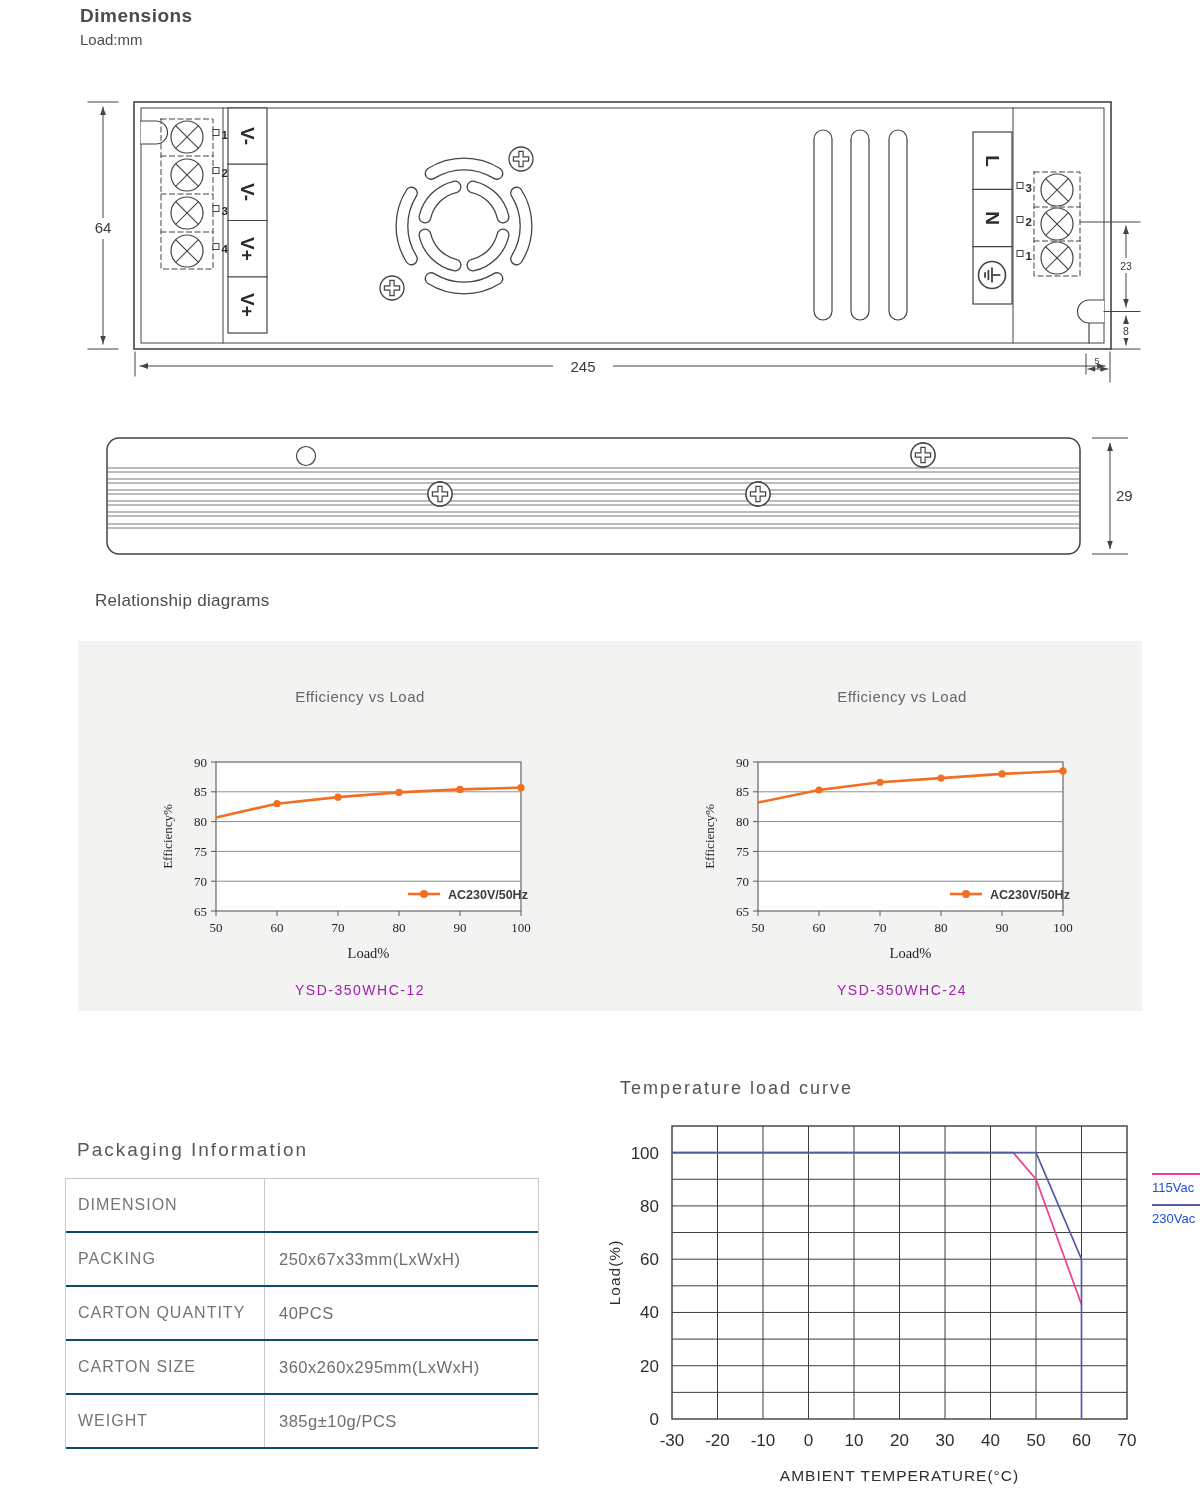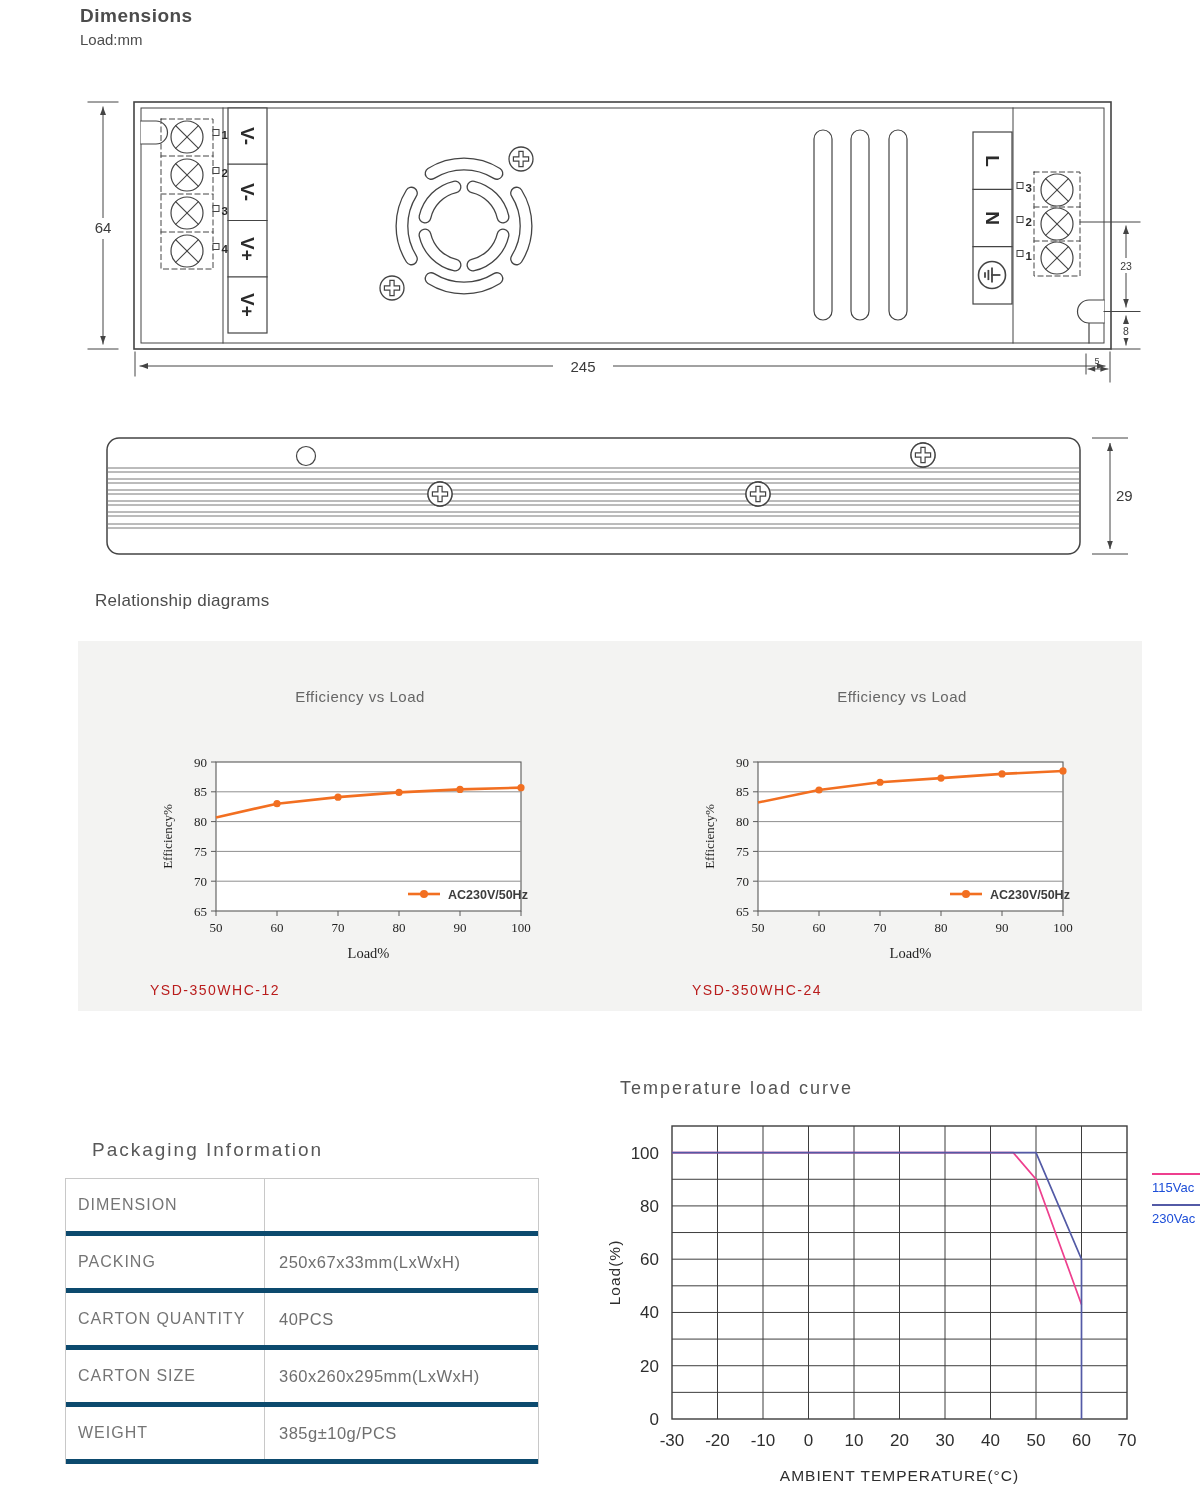--- a/index.html
+++ b/index.html
@@ -5,24 +5,24 @@
   html,body{margin:0;padding:0;background:#fff;}
   body{width:1200px;height:1510px;position:relative;overflow:hidden;
        font-family:"Liberation Sans",sans-serif;}
   .abs{position:absolute;}
   .h-main{font-size:19px;font-weight:bold;color:#4c4c4c;letter-spacing:.5px;}
   .h-sub{font-size:15px;color:#4c4c4c;}
   .h-sec{font-size:17px;font-weight:normal;color:#4c4c4c;letter-spacing:.3px;}
   .h-pack{font-size:19px;color:#585858;letter-spacing:2px;}
   .panel{background:#f3f3f2;}
   .chart-title{width:420px;text-align:center;font-size:15px;color:#666;letter-spacing:.5px;}
-  .chart-caption{width:420px;font-size:14px;color:#b91c1c;letter-spacing:1.5px;}
+  .chart-caption{width:420px;text-align:center;font-size:14px;color:#a21caf;letter-spacing:1.5px;}
   .temp-title{width:560px;font-size:18px;color:#555;letter-spacing:2px;}
   .pack-table{width:472px;border:1px solid #c8c8c8;border-bottom:none;}
-  .pack-row{display:flex;height:52px;border-bottom:5px solid #0c4a6e;}
+  .pack-row{display:flex;height:52px;border-bottom:2px solid #0c4a6e;}
   .pack-label{width:186px;border-right:1px solid #c8c8c8;display:flex;align-items:center;
               padding-left:12px;font-size:16px;color:#757575;letter-spacing:1px;}
   .pack-value{flex:1;display:flex;align-items:center;padding-left:14px;font-size:16.5px;
               color:#6f6f6f;letter-spacing:.5px;}
   .leg-line{width:48px;height:2px;}
   .leg-text{font-size:13px;color:#1d4ed8;}
   
   .ser13{font-family:"Liberation Serif",serif;font-size:13px;fill:#1f1f1f;}
   .ser14{font-family:"Liberation Serif",serif;font-size:14.5px;fill:#1f1f1f;}
   .leg{font-family:"Liberation Sans",sans-serif;font-size:12.5px;font-weight:600;fill:#3c3c3c;}
@@ -33,21 +33,21 @@
   .dimT{font-family:"Liberation Sans",sans-serif;font-size:9px;fill:#3b3b3b;}
   .blk{font-family:"Liberation Sans",sans-serif;font-size:19px;font-weight:700;fill:#2b2b2b;}
   .sq{font-family:"Liberation Sans",sans-serif;font-size:11.5px;font-weight:600;fill:#2b2b2b;}
 </style>
 </head>
 <body>
 
 <div class="abs h-main" style="left:80px;top:5px">Dimensions</div>
 <div class="abs h-sub" style="left:80px;top:31px">Load:mm</div>
 <div class="abs h-sec" style="left:95px;top:591px">Relationship diagrams</div>
-<div class="abs h-pack" style="left:92px;top:1139px">Packaging Information</div>
+<div class="abs h-pack" style="left:77px;top:1139px">Packaging Information</div>
 
 <svg class="abs" style="left:0;top:0" width="1200" height="600" viewBox="0 0 1200 600">
   <defs>
     <marker id="aE" markerWidth="10" markerHeight="8" refX="8.5" refY="3" orient="auto">
         <path d="M0,0L8.5,3L0,6Z" fill="#444"></path>
       </marker>
     <marker id="aS" markerWidth="10" markerHeight="8" refX="0.5" refY="3" orient="auto">
         <path d="M8.5,0L0.5,3L8.5,6Z" fill="#444"></path>
       </marker>
     <g id="tscrew">

